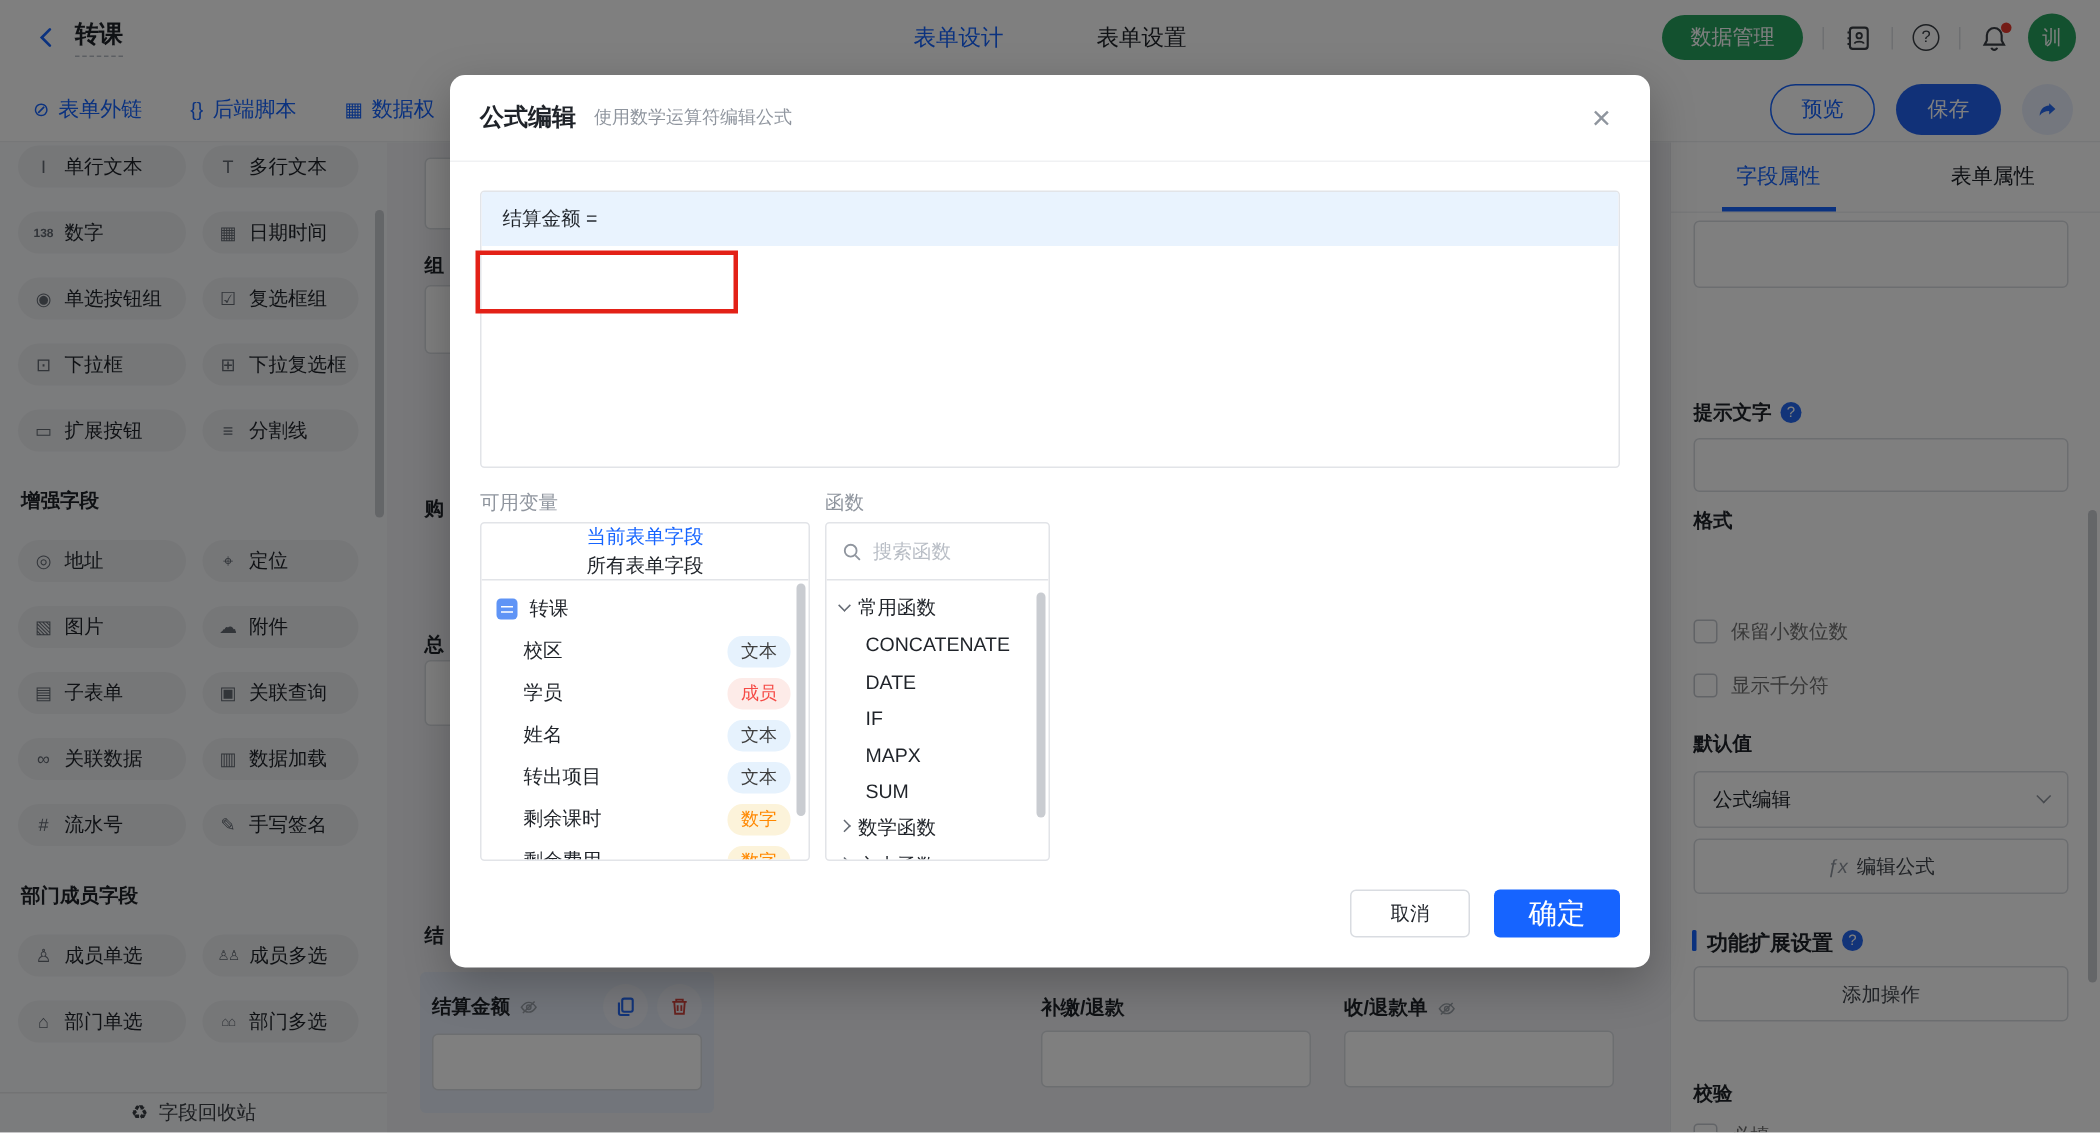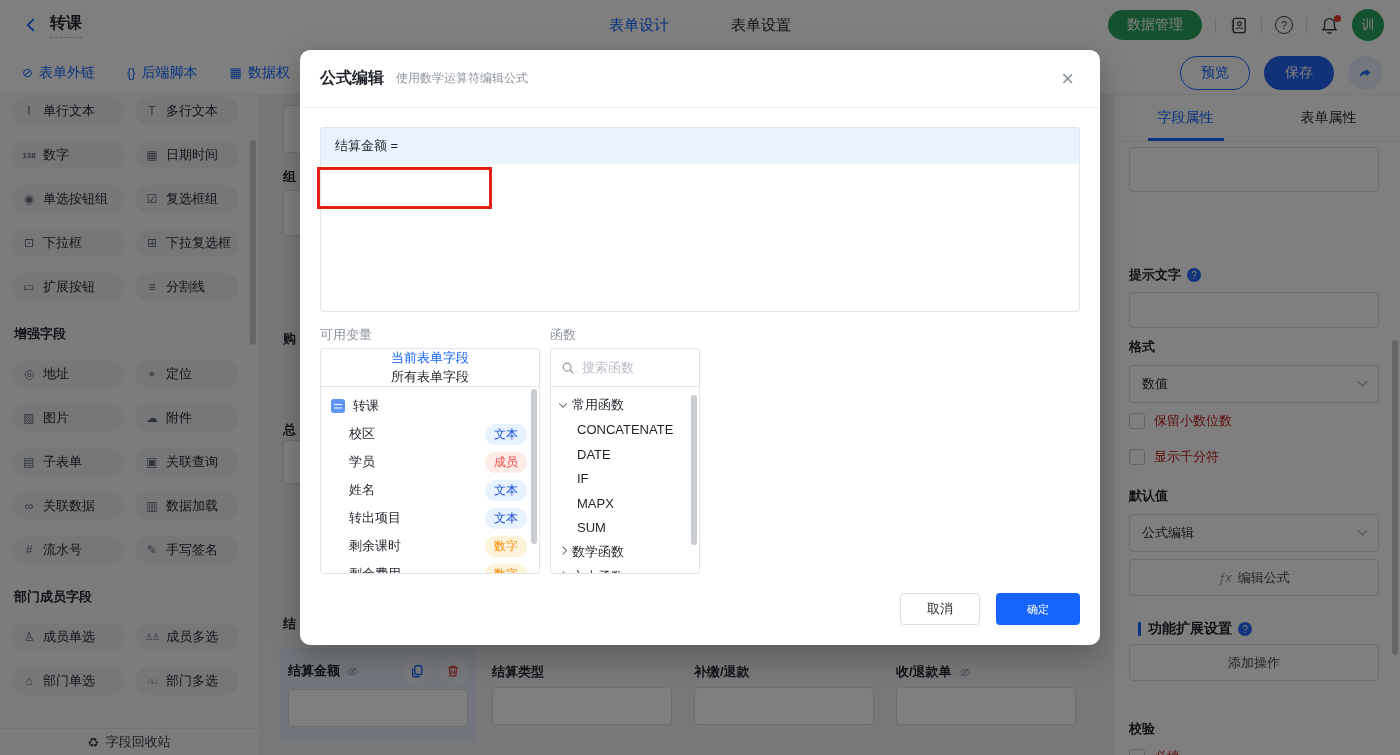--- a/index.html
+++ b/index.html
@@ -67,25 +67,25 @@
   .right-sidebar { position:absolute; top:95px; right:0; width:287px; bottom:0; background:#fff; border-left:1px solid #e8eaee; overflow:hidden; }
   .rs-tabs { display:flex; height:47px; border-bottom:1px solid #eef0f2; }
   .rs-tab { flex:1; display:flex; justify-content:center; align-items:center; font-size:14px; color:#1f2329; position:relative; cursor:pointer; }
   .rs-tab.active { color:#1664ff; font-weight:500; }
   .rs-tab.active::after { content:""; position:absolute; bottom:0; left:50%; transform:translateX(-50%); width:76px; height:3px; background:#1664ff; }
   .rs-body { position:absolute; top:47px; left:0; right:0; bottom:0; }
   .rs-label { position:absolute; left:15px; font-size:13px; font-weight:700; color:#1f2329; display:flex; align-items:center; }
   .rs-input, .rs-box { position:absolute; left:15px; width:250px; border:1px solid #d9dce1; border-radius:4px; background:#fff; }
   .select { position:absolute; left:15px; width:250px; height:38px; border:1px solid #d9dce1; border-radius:4px; background:#fff; display:flex; align-items:center; padding:0 12px; font-size:13px; color:#1f2329; cursor:pointer; }
   .sel-chev { margin-left:auto; width:7px; height:7px; border-right:1.5px solid #8f959e; border-bottom:1.5px solid #8f959e; transform:rotate(45deg) translate(-2px,-2px); }
-  .check-row { position:absolute; left:15px; display:flex; align-items:center; gap:9px; font-size:13px; color:#b91c1c; cursor:pointer; }
+  .check-row { position:absolute; left:15px; display:flex; align-items:center; gap:9px; font-size:13px; color:#737373; cursor:pointer; }
   .cb { width:16px; height:16px; border:1.5px solid #c4c8ce; border-radius:3px; background:#fff; display:inline-flex; align-items:center; justify-content:center; flex-shrink:0; }
   .ghost-btn { position:absolute; left:15px; width:250px; height:37px; border:1px solid #d9dce1; border-radius:4px; background:#fff; font-size:13px; color:#40454c; display:flex; align-items:center; justify-content:center; gap:6px; cursor:pointer; }
   .fx { color:#8f959e; font-style:italic; }
-  .rs-section { position:absolute; left:24px; display:flex; align-items:center; font-size:14px; font-weight:700; color:#1f2329; }
+  .rs-section { position:absolute; left:14px; display:flex; align-items:flex-start; font-size:14px; font-weight:700; color:#1f2329; }
   .rs-section::before { content:""; width:3px; height:14px; background:#1664ff; margin-right:7px; border-radius:1px; }
   .help-dot { width:14px; height:14px; border-radius:50%; background:#2468f2; color:#fff; font-size:10px; display:inline-flex; align-items:center; justify-content:center; margin-left:6px; font-weight:400; }
   .help-dot::after { content:"?"; }
   .right-sidebar .sthumb { top:245px; height:315px; }
 
   
   .dim { position:absolute; inset:0; background:rgba(0,0,0,0.5); z-index:50; }
 
   
   .modal { position:absolute; left:300px; top:50px; width:800px; height:595px; background:#fff; border-radius:10px; box-shadow:0 10px 30px rgba(0,0,0,.25); z-index:100; }
@@ -102,21 +102,21 @@
   .panel-label { position:absolute; font-size:13px; color:#8f959e; top:276px; }
   .lbl-vars { left:20px; } .lbl-fns { left:250px; }
   .vars-panel { position:absolute; left:20px; top:298px; width:220px; height:226px; border:1px solid #e2e4e8; border-radius:3px; overflow:hidden; background:#fff; }
   .vars-tabs { height:38px; display:flex; border-bottom:1px solid #e2e4e8;flex-direction:column; }
   .vars-tab { flex:1; display:flex; align-items:center; justify-content:center; font-size:13px; color:#1f2329; cursor:pointer; }
   .vars-tab.active { color:#1664ff; }
   .vars-list { position:relative; height:186px; overflow:hidden; padding-top:5px; }
   .var-row { display:flex; align-items:center; height:28px; padding:0 12px 0 10px; font-size:13px; color:#1f2329; cursor:pointer; }
   .var-row.child { padding-left:28px; }
   .badge { margin-left:auto; font-size:12px; padding:2px 9px; border-radius:10px; }
-  .b-text { color:#1d4ed8; background:#e6f2fd; }
+  .b-text { color:#404040; background:#e6f2fd; }
   .b-member { color:#f54a45; background:#fdebe8;text-align:right; }
   .b-number { color:#ff8800; background:#fcf3da; }
   .doc-icon { width:14px; height:14px; border-radius:3px; background:#5f94f6; position:relative; margin-right:8px; flex-shrink:0; }
   .doc-icon::after { content:""; position:absolute; left:3px; top:4.5px; width:8px; height:1.5px; background:#fff; box-shadow:0 3.5px 0 #fff; }
   .vthumb { position:absolute; right:2px; top:2px; height:155px; width:6px; background:#c9ccd1; border-radius:3px; }
   .fns-panel { position:absolute; left:250px; top:298px; width:150px; height:226px; border:1px solid #e2e4e8; border-radius:3px; overflow:hidden; background:#fff; }
   .fns-search { height:38px; border-bottom:1px solid #e2e4e8; display:flex; align-items:center; gap:7px; padding:0 10px; }
   .ph { color:#b9bec6; font-size:13px; }
   .fns-tree { position:relative; height:186px; overflow:hidden; padding-top:6px; }
   .fn-row { display:flex; align-items:center; height:24.5px; font-size:13px; color:#1f2329; padding-left:9px; gap:6px; cursor:pointer; }
@@ -125,21 +125,21 @@
   .chev.down { transform:rotate(45deg) translate(-1px,-1px); }
   .chev.right { transform:rotate(-45deg) translate(1px,-1px); }
   .fthumb { position:absolute; right:2px; top:8px; height:150px; width:6px; background:#c9ccd1; border-radius:3px; }
   .help-panel { position:absolute; left:410px; top:298px; width:370px; height:226px; border:1px solid #e2e4e8; border-radius:3px; padding:16px; font-size:13px; color:#1f2329; }
   .help-line { display:flex; align-items:center; gap:9px; margin-bottom:15px; }
   .bullet { width:4px; height:4px; border-radius:50%; background:#1f2329; flex-shrink:0; }
   .fn-purple { color:#a435c9; }
   .hsep { margin:0 2px; }
   .modal-footer { position:absolute; right:20px; bottom:20px; display:flex; gap:16px; }
   .btn-cancel { width:80px; height:32px; border:1px solid #d9dce1; border-radius:4px; background:#fff; font-size:13px; color:#1f2329; }
-  .btn-confirm { width:84px; height:32px; background:#1664ff; border-radius:4px; color:#fff; font-size:11px; border:none; }
+  .btn-confirm { width:84px; height:32px; background:#1664ff; border-radius:4px; color:#fff; font-size:19px; border:none; }
 </style>
 </head>
 <body>
 
 <div class="page">
 
   <header class="navbar">
     <div class="nav-left">
       <span style="display:flex;">
         <svg width="18" height="18" viewBox="0 0 20 20">
@@ -341,26 +341,20 @@
             </svg>
         </span>
         <span class="icon-circle">
           <svg width="14" height="14" viewBox="0 0 16 16">
               <path d="M2.5 4.5h11M5.5 4V2.8h5V4M4 4.5l.7 9h6.6l.7-9M6.6 7v4.5M9.4 7v4.5" fill="none" stroke="#d0433c" stroke-width="1.4"></path>
             </svg>
         </span>
       </div>
       <div class="bf-input"></div>
     </div>
-    <div class="bfield bf-1">
-      <div class="bf-head">
-          <span class="bf-label">结算类型</span>
-        </div>
-      <div class="bf-input"></div>
-    </div>
     <div class="bfield bf-2">
       <div class="bf-head">
           <span class="bf-label">补缴/退款</span>
         </div>
       <div class="bf-input"></div>
     </div>
     <div class="bfield bf-3">
       <div class="bf-head">
         <span class="bf-label">收/退款单</span>
         <span style="display:flex;">
@@ -381,24 +375,20 @@
       <span class="rs-tab">表单属性</span>
     </div>
     <div class="rs-body">
       <div class="rs-box" style="top:5px; height:45px;"></div>
       <div class="rs-label" style="top:124px;">
         <span>提示文字</span>
         <span class="help-dot"></span>
       </div>
       <div class="rs-input" style="top:150px; height:36px;"></div>
       <div class="rs-label" style="top:196px;">格式</div>
-      <div class="select" style="top:223px;">
-        <span>数值</span>
-        <span class="sel-chev"></span>
-      </div>
       <label class="check-row" style="top:270px;">
         <span class="cb"></span>
         <span>保留小数位数</span>
       </label>
       <label class="check-row" style="top:306px;">
         <span class="cb"></span>
         <span>显示千分符</span>
       </label>
       <div class="rs-label" style="top:345px;">默认值</div>
       <div class="select" style="top:372px;">

